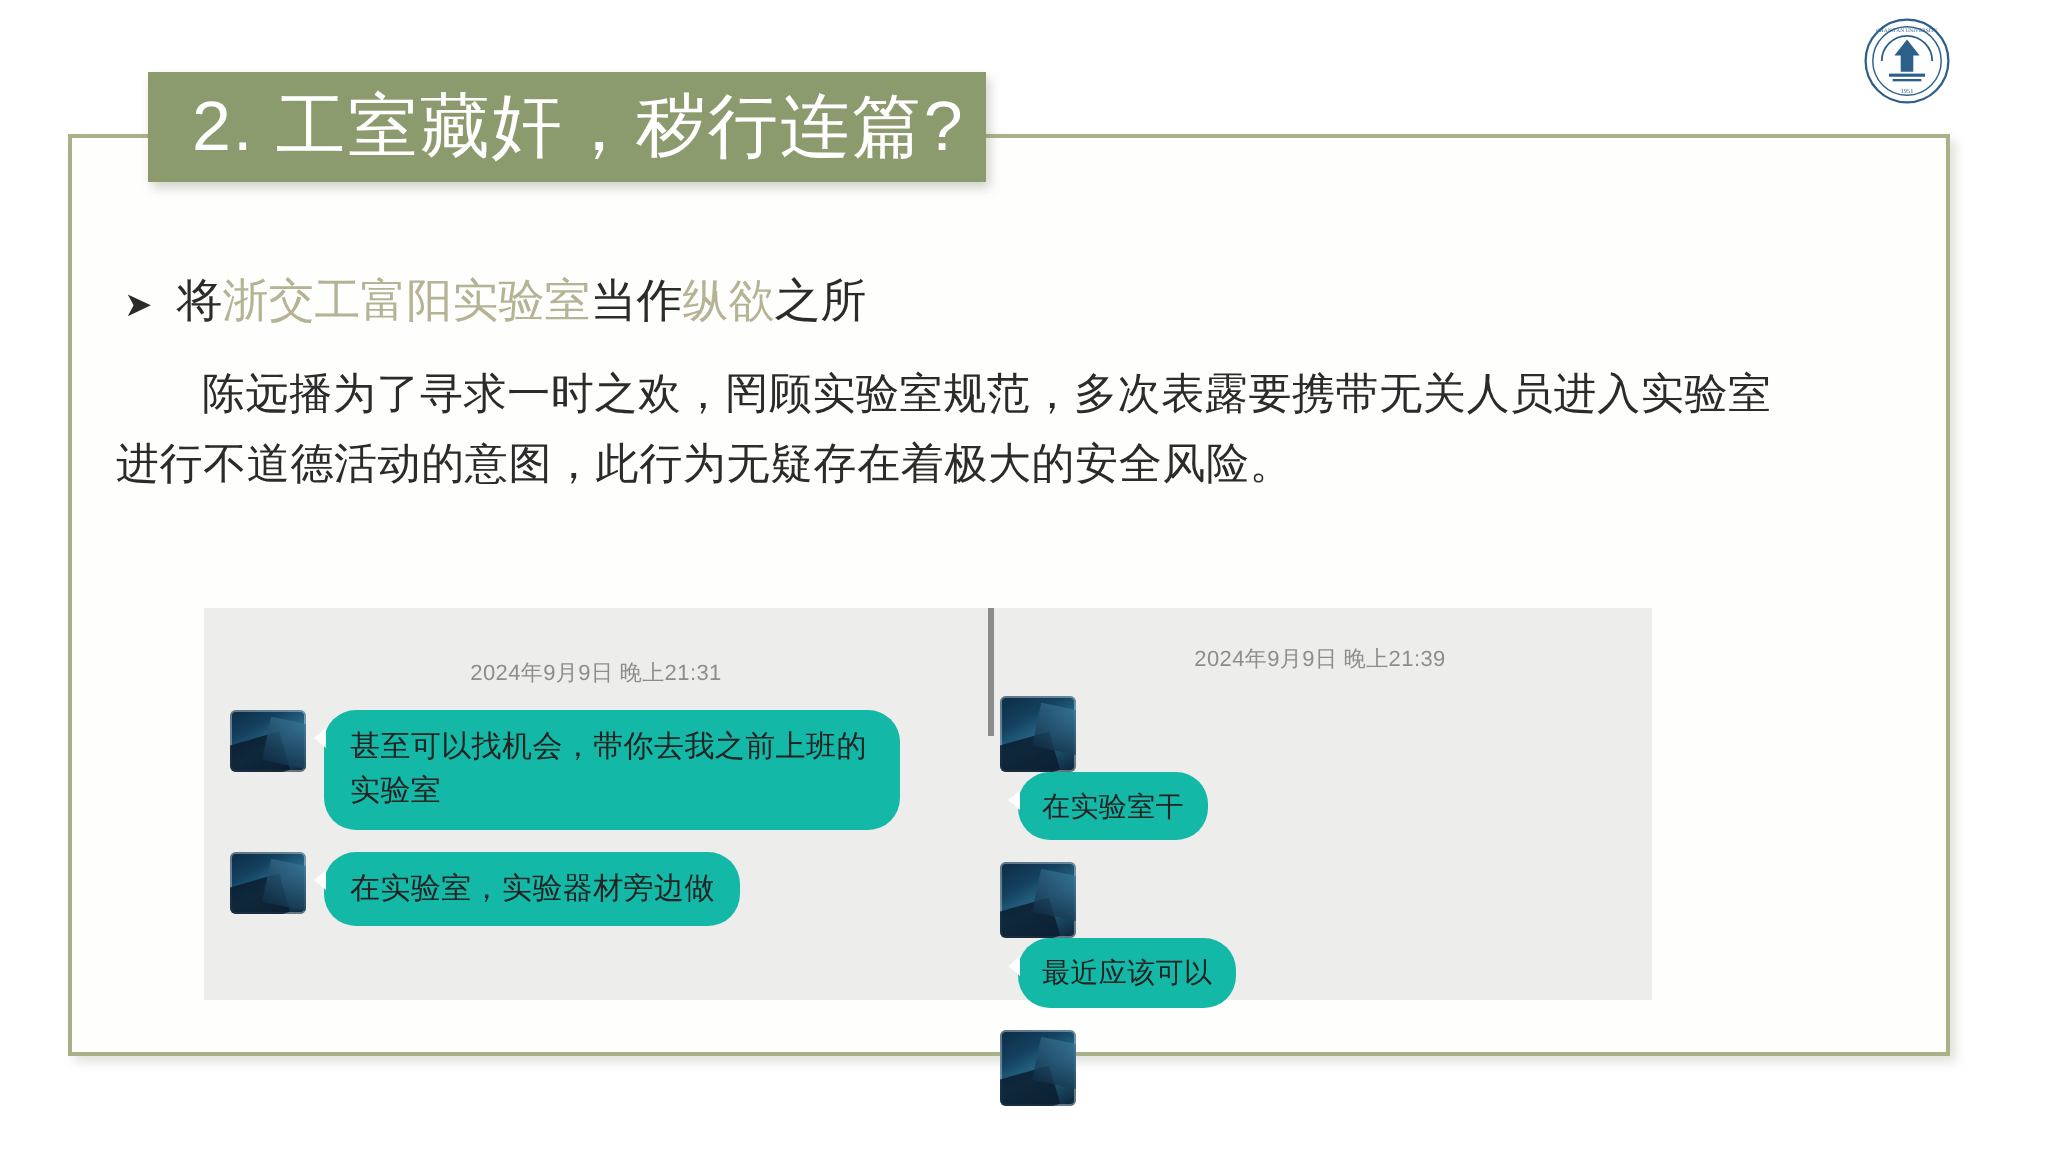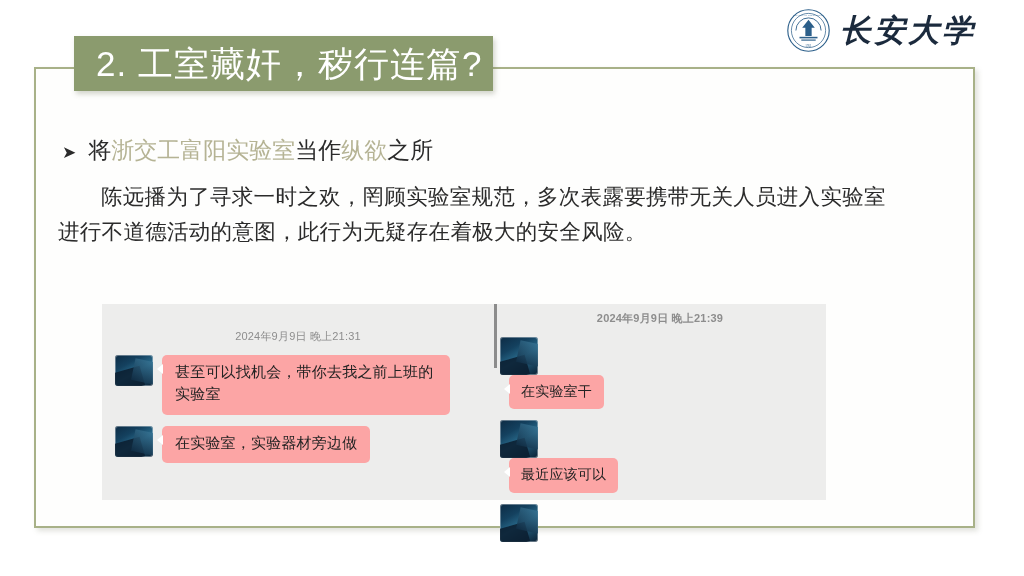--- a/index.html
+++ b/index.html
@@ -152,21 +152,21 @@
     background: #8c8c8c;
   }
 
   .chat-time {
     text-align: center;
     font-size: 11px;
     color: #8d8d8d;
     padding-top: 25px;
     letter-spacing: 0.2px;
   }
-  .chat-col.right .chat-time { padding-top: 7px; font-weight: bold; }
+  .chat-col.right .chat-time { padding-top: 18px; }
 
   .msg-row {
     display: flex;
     align-items: flex-start;
     margin-top: 11px;
   }
   .chat-col.left .msg-row  { padding-left: 13px; }
   .chat-col.right .msg-row { padding-left: 6px; flex-direction: column; }
 
   .avatar {
@@ -195,29 +195,28 @@
     right: -8px; top: 6px;
     width: 28px; height: 22px;
     background: linear-gradient(200deg,#3d7d9e,#102d45);
     transform: rotate(12deg);
     opacity: 0.8;
   }
 
   .bubble {
     position: relative;
     margin-left: 9px;
-    background: #fca5a5;
-    border-radius: 5px;
+    background: #14b8a6;
+    border-radius: 16px;
     padding: 8px 13px;
     font-size: 15px;
     line-height: 1.45;
     color: #232323;
     max-width: 262px;
     letter-spacing: 0.2px;
-    font-family: Liberation Mono, monospace;
   }
   .chat-col.right .bubble {
     font-size: 14px;
     padding: 7px 12px;
     max-width: 200px;
   }
   .bubble::before {
     content: "";
     position: absolute;
     left: -5px;
@@ -240,21 +239,20 @@
       <circle cx="50" cy="50" r="46" fill="#ffffff" stroke="#2c5f8a" stroke-width="2.5"></circle>
       <circle cx="50" cy="50" r="38" fill="#ffffff" stroke="#2c5f8a" stroke-width="1.6"></circle>
       <path d="M50 26 L64 44 L57 44 L57 62 L43 62 L43 44 L36 44 Z" fill="#2c5f8a"></path>
       <rect x="30" y="64" width="40" height="3.5" fill="#2c5f8a"></rect>
       <rect x="34" y="70" width="32" height="2.6" fill="#2c5f8a"></rect>
       <path d="M22 50 A28 28 0 0 1 50 22" fill="none" stroke="#2c5f8a" stroke-width="2"></path>
       <path d="M78 50 A28 28 0 0 0 50 22" fill="none" stroke="#2c5f8a" stroke-width="2"></path>
       <text x="50" y="18" font-size="6" text-anchor="middle" fill="#2c5f8a" font-family="'Liberation Serif', serif">CHANG'AN UNIVERSITY</text>
       <text x="50" y="86" font-size="7" text-anchor="middle" fill="#2c5f8a" font-family="'Liberation Serif', serif">1951</text>
     </svg>
-    <div class="logo-text">长安大学</div>
   </div>
 
   <div class="title-bar">
     <span class="title-text">2. 工室藏奸，秽行连篇?</span>
   </div>
 
   <div class="bullet-line">
     <span class="bullet-marker">➤</span>
     <span>将</span>
     <span class="hl">浙交工富阳实验室</span>

